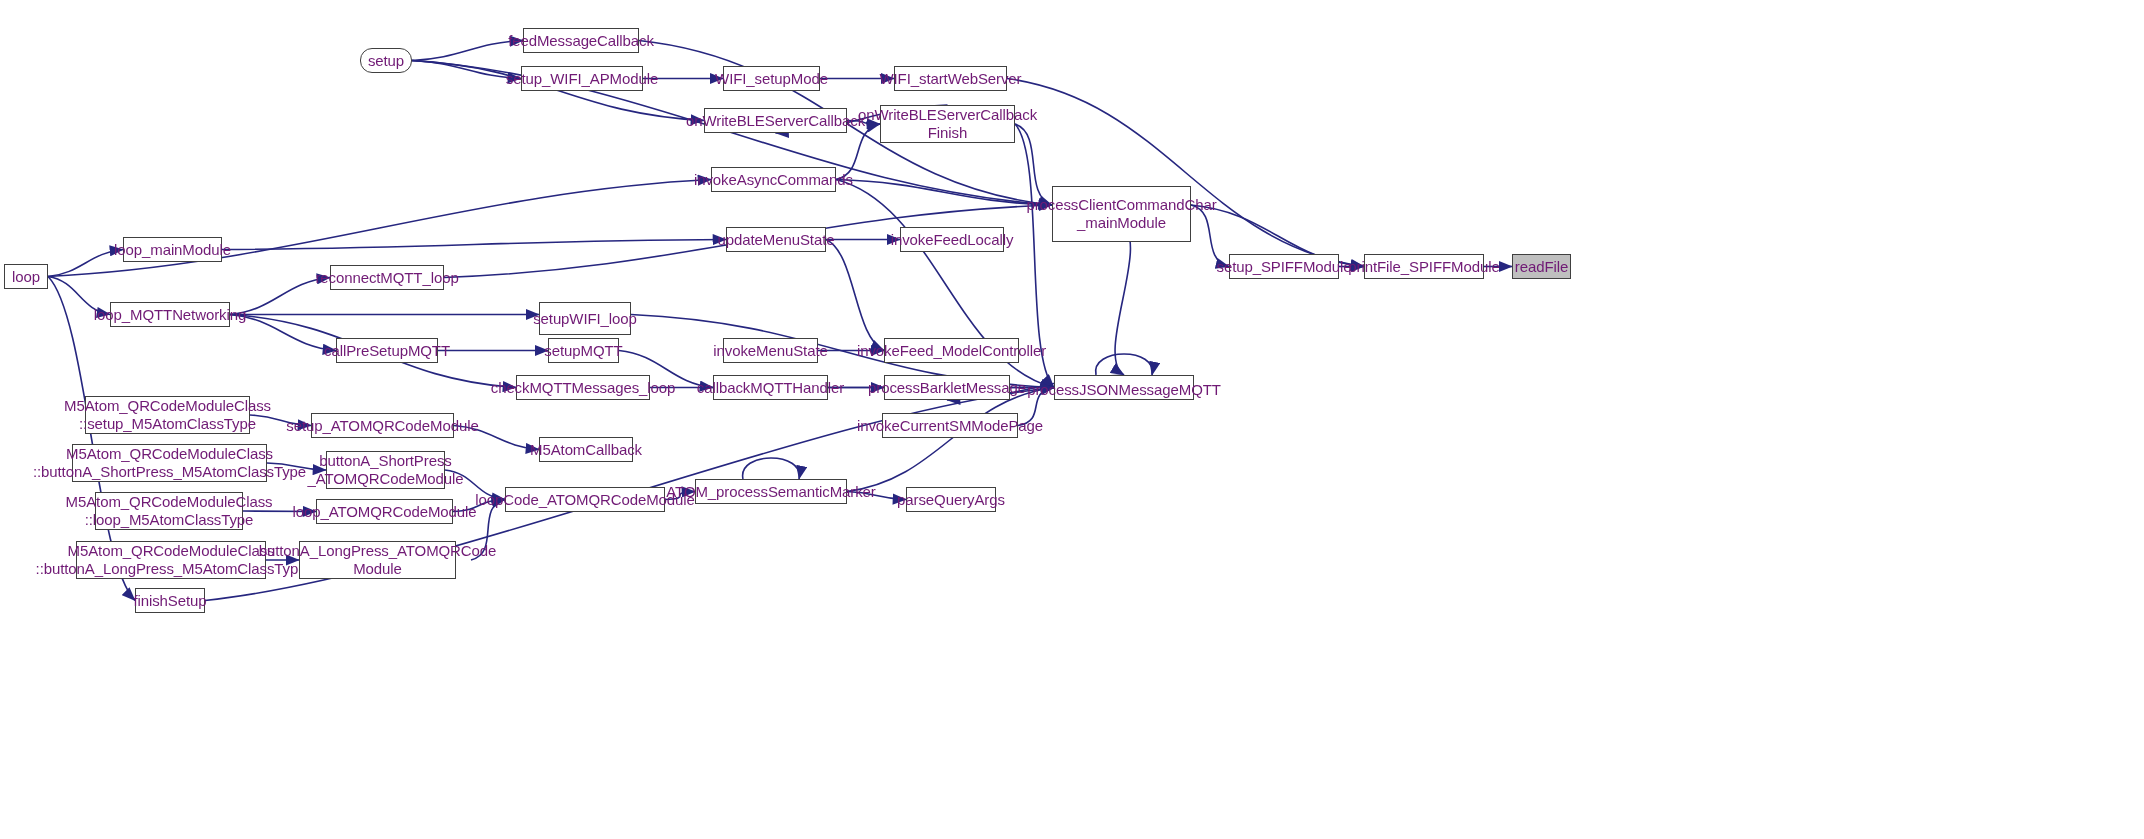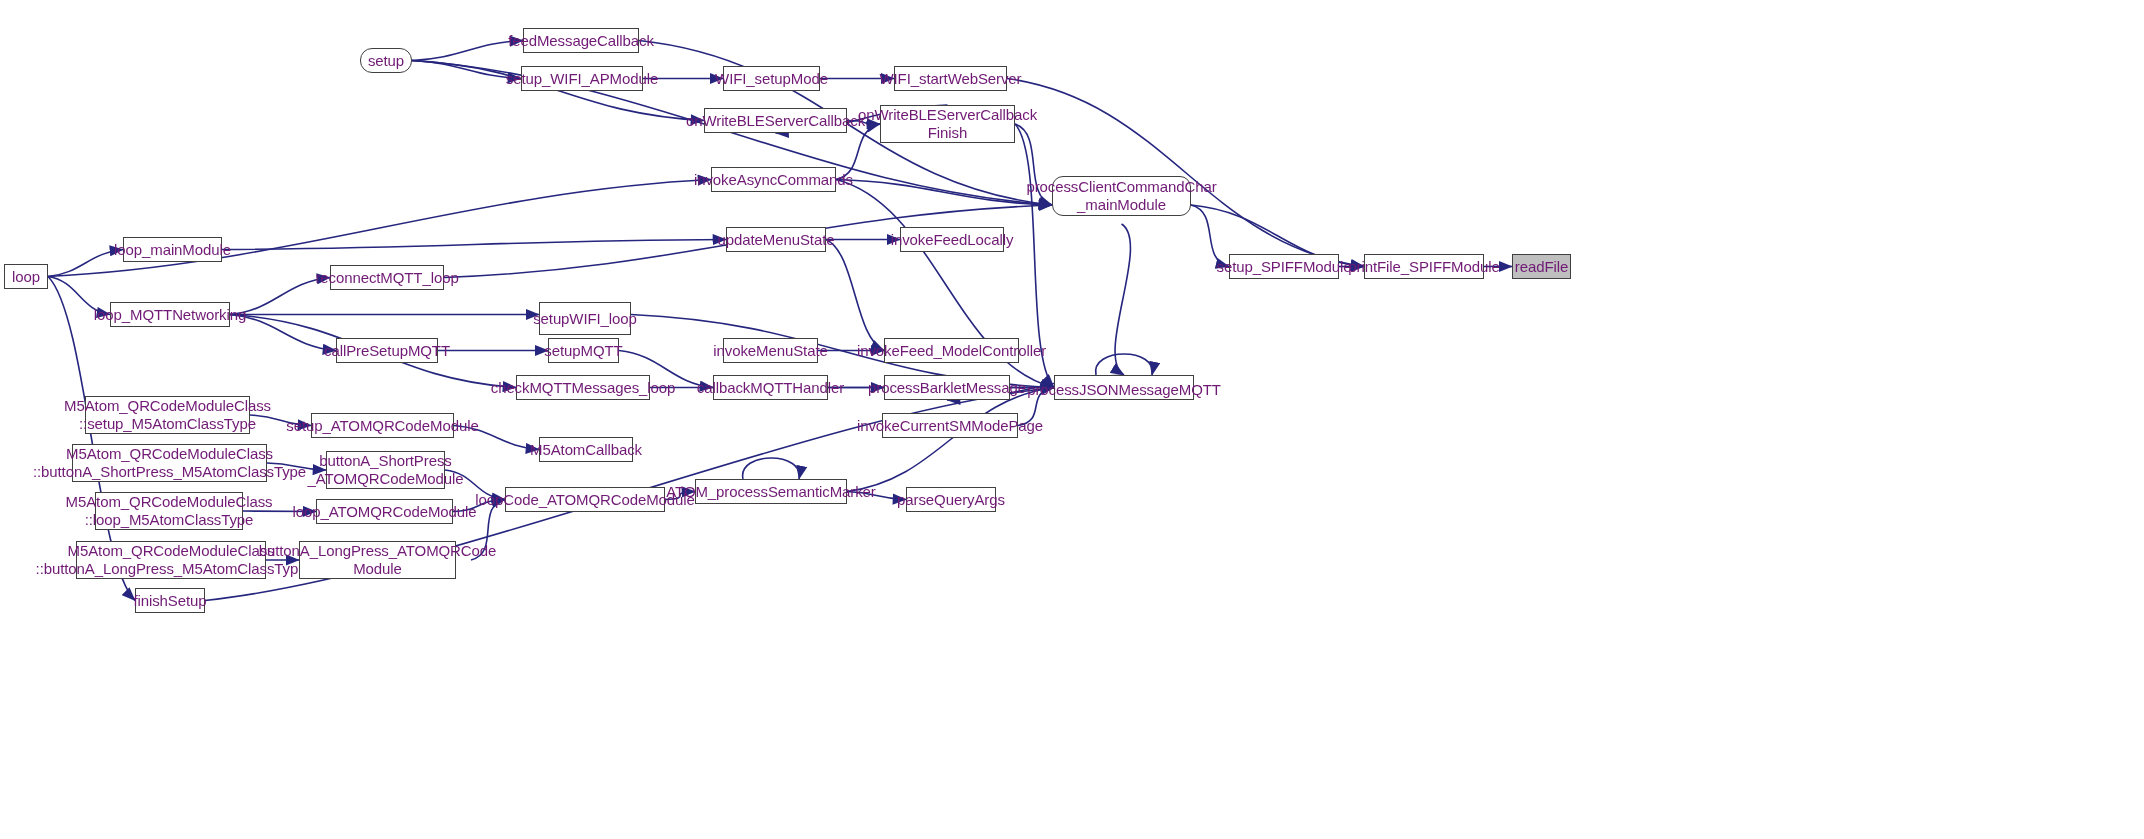--- a/index.html
+++ b/index.html
@@ -128,21 +128,21 @@
       <div class="node" style="left: 4px; top: 264px; width: 44px; height: 25px;"><span>loop</span></div>
       <div class="node" style="left: 360px; top: 48px; width: 52px; height: 25px; border-radius: 12px;"><span>setup</span></div>
       <div class="node" style="left: 523px; top: 28px; width: 116px; height: 25px;"><span>feedMessageCallback</span></div>
       <div class="node" style="left: 521px; top: 66px; width: 122px; height: 25px;"><span>setup_WIFI_APModule</span></div>
       <div class="node" style="left: 723px; top: 66px; width: 97px; height: 25px;"><span>WIFI_setupMode</span></div>
       <div class="node" style="left: 894px; top: 66px; width: 113px; height: 25px;"><span>WIFI_startWebServer</span></div>
       <div class="node" style="left: 704px; top: 108px; width: 143px; height: 25px;"><span>onWriteBLEServerCallback</span></div>
       <div class="node" style="left: 880px; top: 105px; width: 135px; height: 38px;"><span>onWriteBLEServerCallback
 Finish</span></div>
       <div class="node" style="left: 711px; top: 167px; width: 125px; height: 25px;"><span>invokeAsyncCommands</span></div>
-      <div class="node" style="left: 1052px; top: 176px; width: 139px; height: 40px; border-radius: 11px;"><span>processClientCommandChar
+      <div class="node" style="left: 1052px; top: 186px; width: 139px; height: 56px;"><span>processClientCommandChar
 _mainModule</span></div>
       <div class="node" style="left: 123px; top: 237px; width: 99px; height: 25px;"><span>loop_mainModule</span></div>
       <div class="node" style="left: 726px; top: 227px; width: 100px; height: 25px;"><span>updateMenuState</span></div>
       <div class="node" style="left: 900px; top: 227px; width: 104px; height: 25px;"><span>invokeFeedLocally</span></div>
       <div class="node" style="left: 1229px; top: 254px; width: 110px; height: 25px;"><span>setup_SPIFFModule</span></div>
       <div class="node" style="left: 1364px; top: 254px; width: 120px; height: 25px;"><span>printFile_SPIFFModule</span></div>
       <div class="node highlight" style="left: 1512px; top: 254px; width: 59px; height: 25px;"><span>readFile</span></div>
       <div class="node" style="left: 330px; top: 265px; width: 114px; height: 25px;"><span>reconnectMQTT_loop</span></div>
       <div class="node" style="left: 110px; top: 302px; width: 120px; height: 25px;"><span>loop_MQTTNetworking</span></div>
       <div class="node" style="left: 539px; top: 302px; width: 92px; height: 33px;"><span>setupWIFI_loop</span></div>

